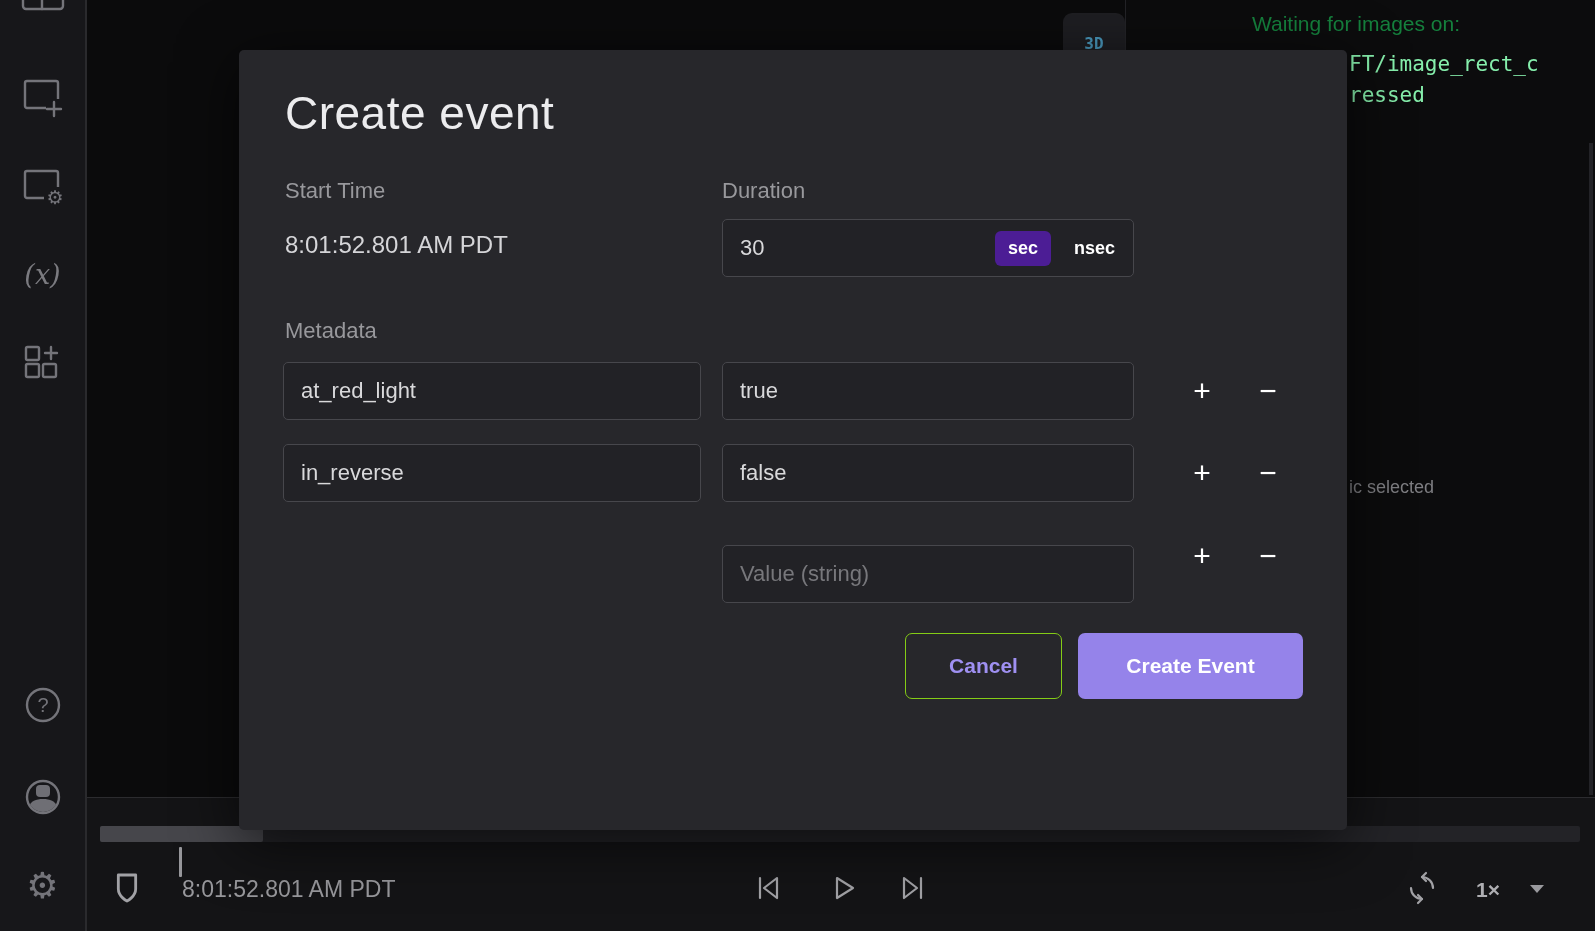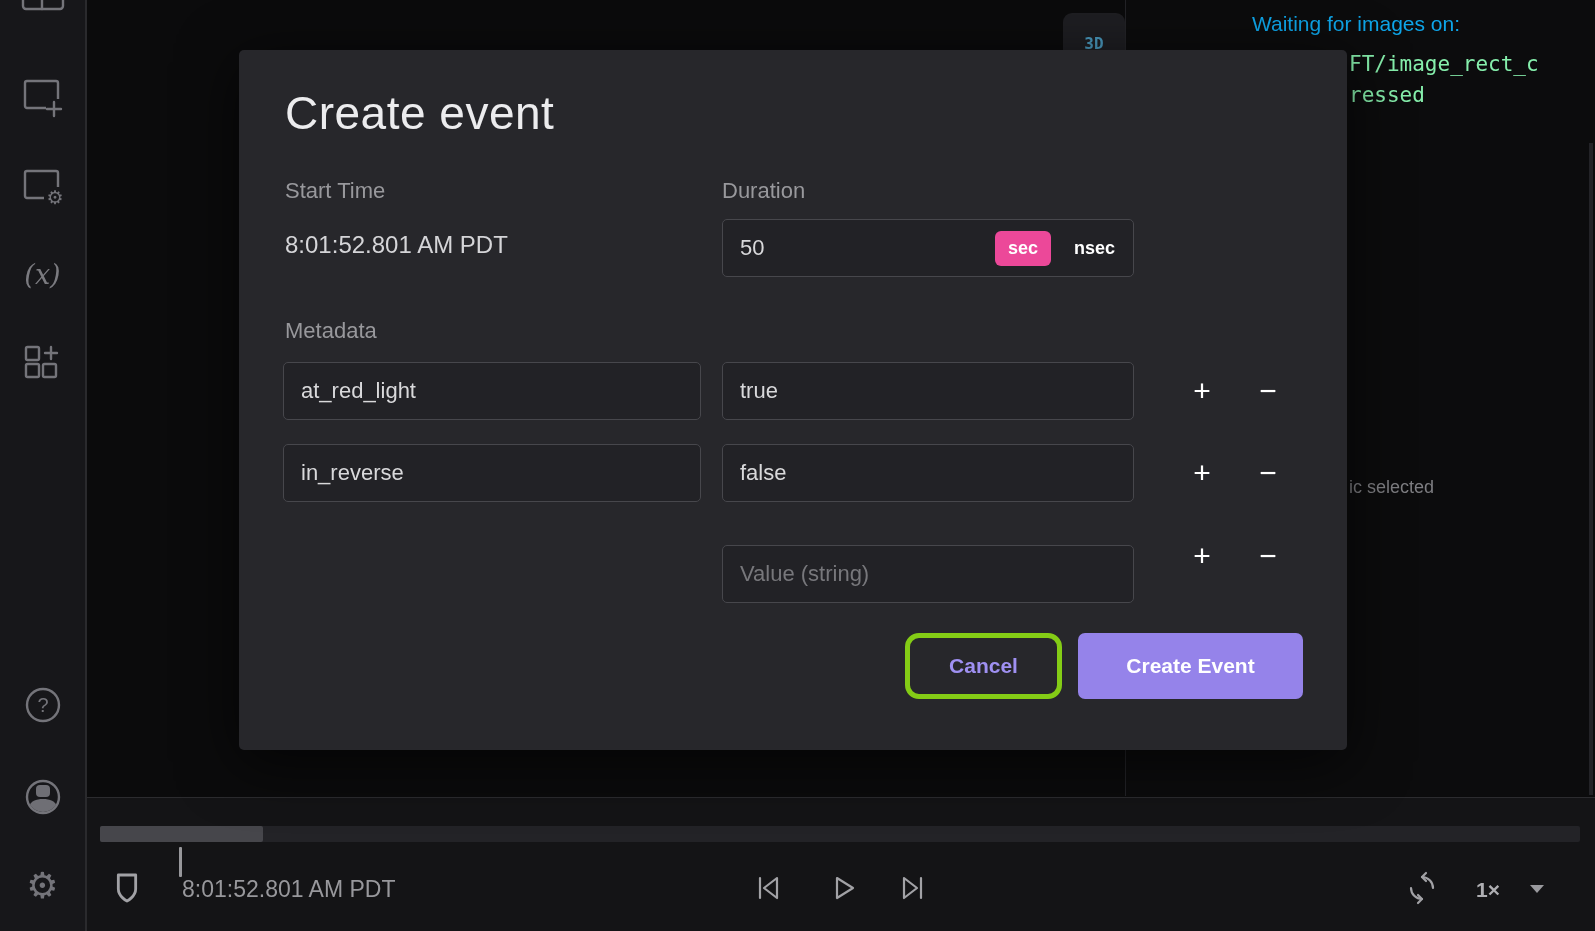--- a/index.html
+++ b/index.html
@@ -18,62 +18,62 @@
   .gear-small{position:absolute;right:2px;bottom:2px;font-size:19px;line-height:1;color:#74747a;
               background:#17171a;padding:1px;}
   
   .panel-badge{position:absolute;left:1063px;top:13px;width:62px;height:46px;background:#1e1e22;
                border-radius:9px;display:flex;align-items:flex-end;justify-content:center;z-index:2;cursor:pointer;}
   .panel-badge span{font-family:"DejaVu Sans Mono",monospace;font-weight:bold;font-size:16px;
                     color:#4a9abf;margin-bottom:6px;letter-spacing:0px;}
   .vdivider{position:absolute;left:1125px;top:0;width:1px;height:796px;background:#232327;z-index:2;}
   .right-panel{position:absolute;left:1126px;top:0;width:469px;height:796px;background:#0c0c0d;z-index:1;}
   .waiting-text{position:absolute;top:12px;left:0;width:460px;text-align:center;
-                font-size:21px;color:#0ea5e9;}
+                font-size:21px;color:#15803d;}
   .mono-topic{position:absolute;left:223px;font-family:"DejaVu Sans Mono",monospace;
               font-size:21px;color:#86efac;white-space:pre;}
   .field-bar{position:absolute;left:0;top:143px;width:469px;height:54px;background:#19191c;
              border-top:1px solid #242428;border-bottom:1px solid #242428;}
   .field-bar-text{position:absolute;left:225px;top:15px;font-size:21px;color:#8f8f93;}
   .kebab{position:absolute;left:426px;top:12px;width:30px;height:30px;background:none;border:none;cursor:pointer;
          display:flex;align-items:center;justify-content:center;}
   .selected-text{position:absolute;left:223px;top:477px;font-size:18px;color:#7e7e82;}
   .scrollbar{position:absolute;left:1589px;top:143px;width:4px;height:652px;background:#232327;z-index:3;cursor:pointer;}
   
   .playback{position:absolute;left:86px;top:797px;width:1509px;height:134px;background:#141416;
             border-top:1px solid #2c2c2f;z-index:4;}
   .track{position:absolute;left:14px;top:28px;width:1480px;height:16px;background:#232327;border-radius:2px;cursor:pointer;}
   .track-loaded{position:absolute;left:0;top:0;width:163px;height:16px;background:#46464b;border-radius:2px;}
   .playhead{position:absolute;left:79px;top:21px;width:3px;height:30px;background:#97979b;border-radius:1px;cursor:ew-resize;}
   .pb-item{position:absolute;display:flex;align-items:center;justify-content:center;background:none;border:none;padding:0;cursor:pointer;}
   .pb-item svg{stroke:#a2a2a6;fill:none;stroke-width:2.2;stroke-linecap:round;stroke-linejoin:round;}
   .timestamp{position:absolute;left:96px;top:78px;font-size:23px;color:#98989c;}
   .speed{position:absolute;left:1390px;top:80px;font-size:21px;font-weight:bold;color:#aeaeb2;cursor:pointer;}
   
-  .modal{position:absolute;left:239px;top:50px;width:1108px;height:700px;background:#27272b;
+  .modal{position:absolute;left:239px;top:50px;width:1108px;height:780px;background:#27272b;
          border-radius:5px;box-shadow:0 12px 60px rgba(0,0,0,.65);z-index:10;}
   .modal-title{position:absolute;left:46px;top:36px;font-size:46px;font-weight:400;color:#ececee;letter-spacing:.5px;}
   .field-label{position:absolute;font-size:22px;color:#98989c;}
   .start-value{position:absolute;left:46px;top:181px;font-size:24px;color:#d5d5d8;}
   .tbox{position:absolute;height:58px;background:#222226;border:1px solid #47474c;border-radius:5px;
         box-sizing:border-box;color:#d9d9db;font-size:22px;font-family:"Liberation Sans",sans-serif;}
   input.tbox{padding:0 17px;outline:none;}
   input.tbox::placeholder{color:#77777b;opacity:1;}
   .tbox.focused{border:2px solid #8b7fe0;}
   .duration-box{left:483px;top:169px;width:412px;display:flex;align-items:center;padding:0 12px 0 17px;}
   .duration-value{flex:1 1 auto;}
-  .unit-chip{background:#ec4899;border:none;border-radius:6px;color:#fff;font-weight:bold;font-size:18px;
+  .unit-chip{background:#4c1d95;border:none;border-radius:6px;color:#fff;font-weight:bold;font-size:18px;
              padding:7px 13px;cursor:pointer;font-family:"Liberation Sans",sans-serif;}
   .unit-plain{background:none;border:none;color:#fff;font-weight:bold;font-size:18px;margin-left:17px;
               cursor:pointer;font-family:"Liberation Sans",sans-serif;}
   .row-btn{position:absolute;width:44px;height:44px;background:none;border:none;color:#fff;
            font-size:30px;font-weight:300;line-height:1;cursor:pointer;display:flex;align-items:center;justify-content:center;
            font-family:"Liberation Sans",sans-serif;}
   .cancel-btn{position:absolute;left:666px;top:583px;width:157px;height:66px;background:none;
-              border:5px solid #84cc16;border-radius:14px;color:#9f90f2;font-size:21px;font-weight:bold;
+              border:1px solid #84cc16;border-radius:7px;color:#9f90f2;font-size:21px;font-weight:bold;
               cursor:pointer;font-family:"Liberation Sans",sans-serif;}
   .create-btn{position:absolute;left:839px;top:583px;width:225px;height:66px;background:#9583ea;
               border:none;border-radius:7px;color:#fff;font-size:21px;font-weight:bold;cursor:pointer;
               font-family:"Liberation Sans",sans-serif;}
 </style>
 </head>
 <body>
 
 <div class="app">
 
@@ -196,21 +196,21 @@
   </div>
 
   <div class="modal">
     <div class="modal-title">Create event</div>
 
     <div class="field-label" style="left:46px;top:128px;">Start Time</div>
     <div class="field-label" style="left:483px;top:128px;">Duration</div>
     <div class="start-value">8:01:52.801 AM PDT</div>
 
     <div class="tbox duration-box">
-      <span class="duration-value">50</span>
+      <span class="duration-value">30</span>
       <button class="unit-chip">sec</button>
       <button class="unit-plain">nsec</button>
     </div>
 
     <div class="field-label" style="left:46px;top:268px;">Metadata</div>
 
     <input class="tbox" style="left: 483px; top: 312px; width: 412px;" value="true">
     <input class="tbox" style="left: 44px; top: 312px; width: 418px;" value="at_red_light">
     <button class="row-btn" style="left:941px;top:319px;">+</button>
     <button class="row-btn" style="left:1007px;top:319px;">−</button>

